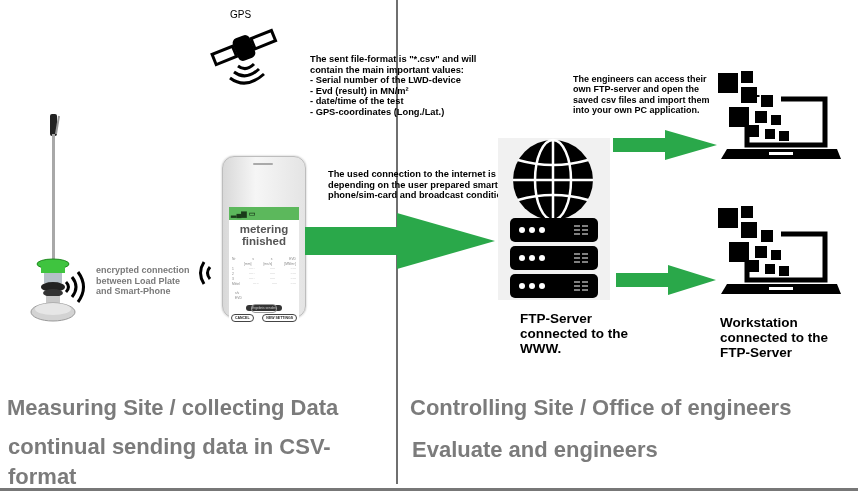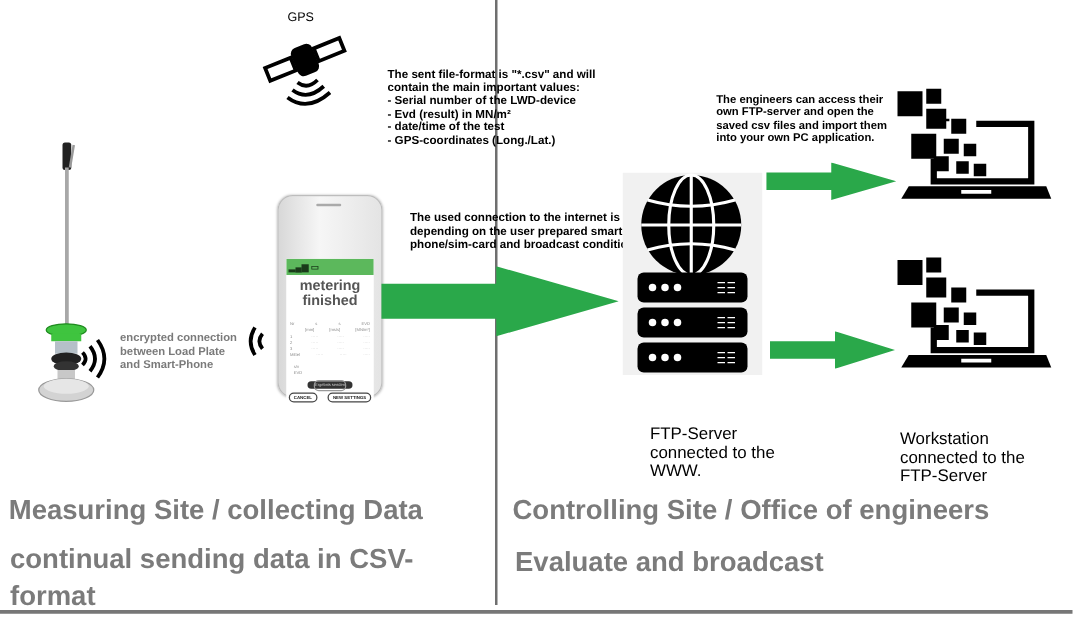--- a/index.html
+++ b/index.html
@@ -11,21 +11,21 @@
   .gps-label { left: 230px; top: 9px; font-size: 10px; font-weight: normal; }
   .desc-text { font-size: 9.3px; font-weight: bold; line-height: 10.6px; }
   .desc-text p { margin: 0; }
   .desc-text ul { margin: 0; padding: 0; list-style: none; }
   .desc-text li::before { content: "-  "; }
   .app-desc { left: 310px; top: 54px; width: 190px; }
   .app-note { left: 328px; top: 169px; width: 190px; }
   .eng-desc { left: 573px; top: 57px; width: 150px; font-size: 9px; line-height: 10.3px; margin-top: 17px; }
   .enc-label { left: 96px; top: 265px; width: 100px; font-size: 9px; font-weight: bold;
                color: #7a7a7a; line-height: 10.5px; }
-  .node-label { font-size: 13.5px; font-weight: normal; line-height: 15px; margin-top: 28px; }
+  .node-label { font-size: 13.5px; font-weight: bold; line-height: 15px; }
   .ftp-label { left: 520px; top: 311px; width: 120px; }
   .ws-label { left: 720px; top: 315px; width: 130px; }
   .section-title { font-size: 22px; font-weight: bold; color: #7b7b7b; line-height: 26px; }
   .measure-title { left: 7px; top: 395px; }
   .measure-sub { left: 8px; top: 432px; width: 380px; line-height: 30px; }
   .control-title { left: 410px; top: 395px; }
   .control-sub { left: 412px; top: 437px; }
   
   .phone { left: 222px; top: 156px; width: 82px; height: 160px; border-radius: 12px;
            background: linear-gradient(90deg,#d8d8d8,#f6f6f6 40%,#e4e4e4);
@@ -248,13 +248,13 @@
   <path d="M12 84 L122 84 L126 94 L6 94 Z" fill="#000"></path>
   <rect x="54" y="87" width="24" height="3" fill="#fff"></rect>
 </svg>
 
 <div class="abs node-label ftp-label">FTP-Server connected to the WWW.</div>
 <div class="abs node-label ws-label">Workstation connected to the FTP-Server</div>
 
 <div class="abs section-title measure-title">Measuring Site / collecting Data</div>
 <div class="abs section-title measure-sub">continual sending data in CSV-format</div>
 <div class="abs section-title control-title">Controlling Site / Office of engineers</div>
-<div class="abs section-title control-sub">Evaluate and broadcast</div>
+<div class="abs section-title control-sub">Evaluate and engineers</div>
 
 </body></html>

